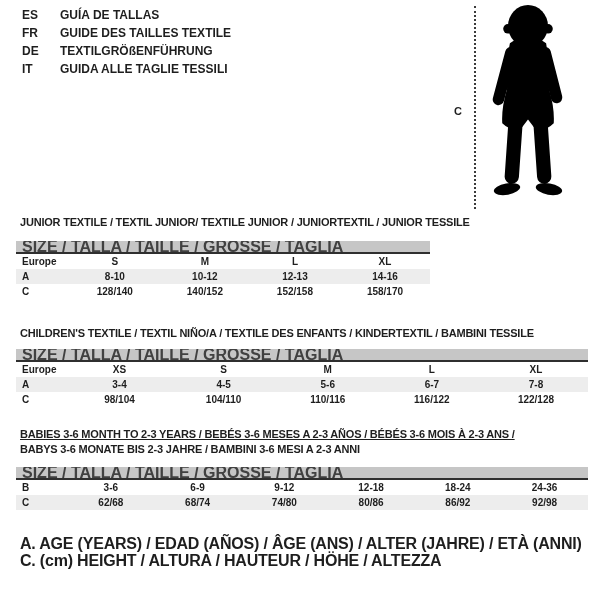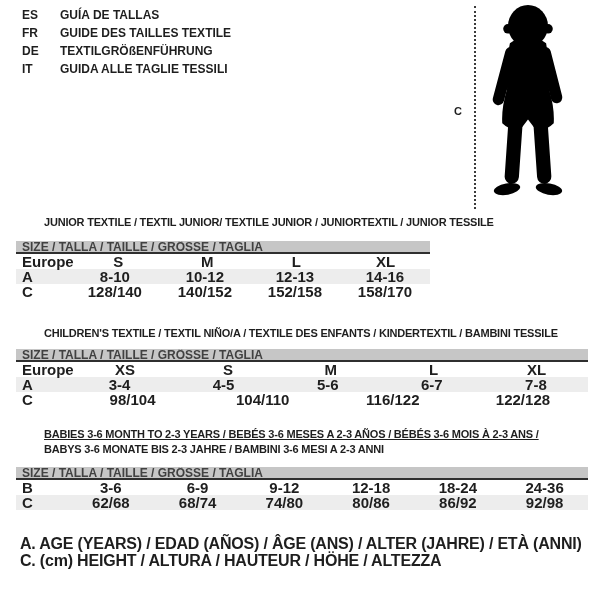--- a/index.html
+++ b/index.html
@@ -26,43 +26,43 @@
   .lang-row{display:flex;font-size:12px;line-height:18px;}
   .lang-code{width:38px;flex:0 0 38px;}
   .lang-label{white-space:nowrap;}
 
   
   .measure-line{left:474px;top:6px;height:203px;width:0;border-left:2px dotted #3a3a3a;}
   .measure-label{left:454px;top:105px;font-size:11px;}
   .baby-svg{left:479px;top:5px;width:98px;height:205px;}
 
   
-  .section-title{font-size:11px;line-height:15px;white-space:nowrap;letter-spacing:-0.2px;margin-left:24px;}
+  .section-title{font-size:11px;line-height:15px;white-space:nowrap;letter-spacing:-0.2px;}
   #title1{left:20px;top:215px;}
   #title2{left:20px;top:326px;}
   #title3a{left:20px;top:427px;text-decoration:underline;}
   #title3b{left:20px;top:442px;text-align:right;}
 
   
   .size-table{position:absolute;}
   #table1{left:16px;top:241px;width:414px;}
   #table2{left:16px;top:349px;width:572px;}
   #table3{left:16px;top:467px;width:572px;}
   .tbar{
     height:13px;
     background:var(--bar-bg);
     border-bottom:2px solid var(--border-dark);
     color:var(--bar-text);
-    font-size:12px;
+    font-size:16px;
     line-height:12px;
     padding-left:6px;
     white-space:nowrap;
     overflow:hidden;
   }
-  .trow{display:flex;height:15px;line-height:15px;font-size:15px;}
+  .trow{display:flex;height:15px;line-height:15px;font-size:10px;}
   .trow.alt{background:var(--row-alt-bg);}
   .tcell{flex:1 1 0;text-align:center;white-space:nowrap;}
   .tcell.label{text-align:left;padding-left:6px;}
   #table1 .tcell.label{flex:0 0 13%;}
   #table2 .tcell.label,#table3 .tcell.label{flex:0 0 9%;}
 
   
   .footnotes{left:20px;top:535px;font-size:16px;line-height:17px;letter-spacing:-0.2px;}
 </style>
 </head>
@@ -147,20 +147,21 @@
       <span class="tcell">3-4</span>
       <span class="tcell">4-5</span>
       <span class="tcell">5-6</span>
       <span class="tcell">6-7</span>
       <span class="tcell">7-8</span>
     </div>
     <div class="trow">
       <span class="tcell label">C</span>
       <span class="tcell">98/104</span>
       <span class="tcell">104/110</span>
+      <span class="tcell">110/116</span>
       <span class="tcell">116/122</span>
       <span class="tcell">122/128</span>
     </div>
   </div>
 
 <div id="title3a" class="abs section-title">BABIES 3-6 MONTH TO 2-3 YEARS / BEBÉS 3-6 MESES A 2-3 AÑOS / BÉBÉS 3-6 MOIS À 2-3 ANS /</div>
 <div id="title3b" class="abs section-title">BABYS 3-6 MONATE BIS 2-3 JAHRE / BAMBINI 3-6 MESI A 2-3 ANNI</div>
 <div id="table3" class="size-table">
     <div class="tbar">SIZE / TALLA / TAILLE / GRÖSSE / TAGLIA</div>
     <div class="trow">

